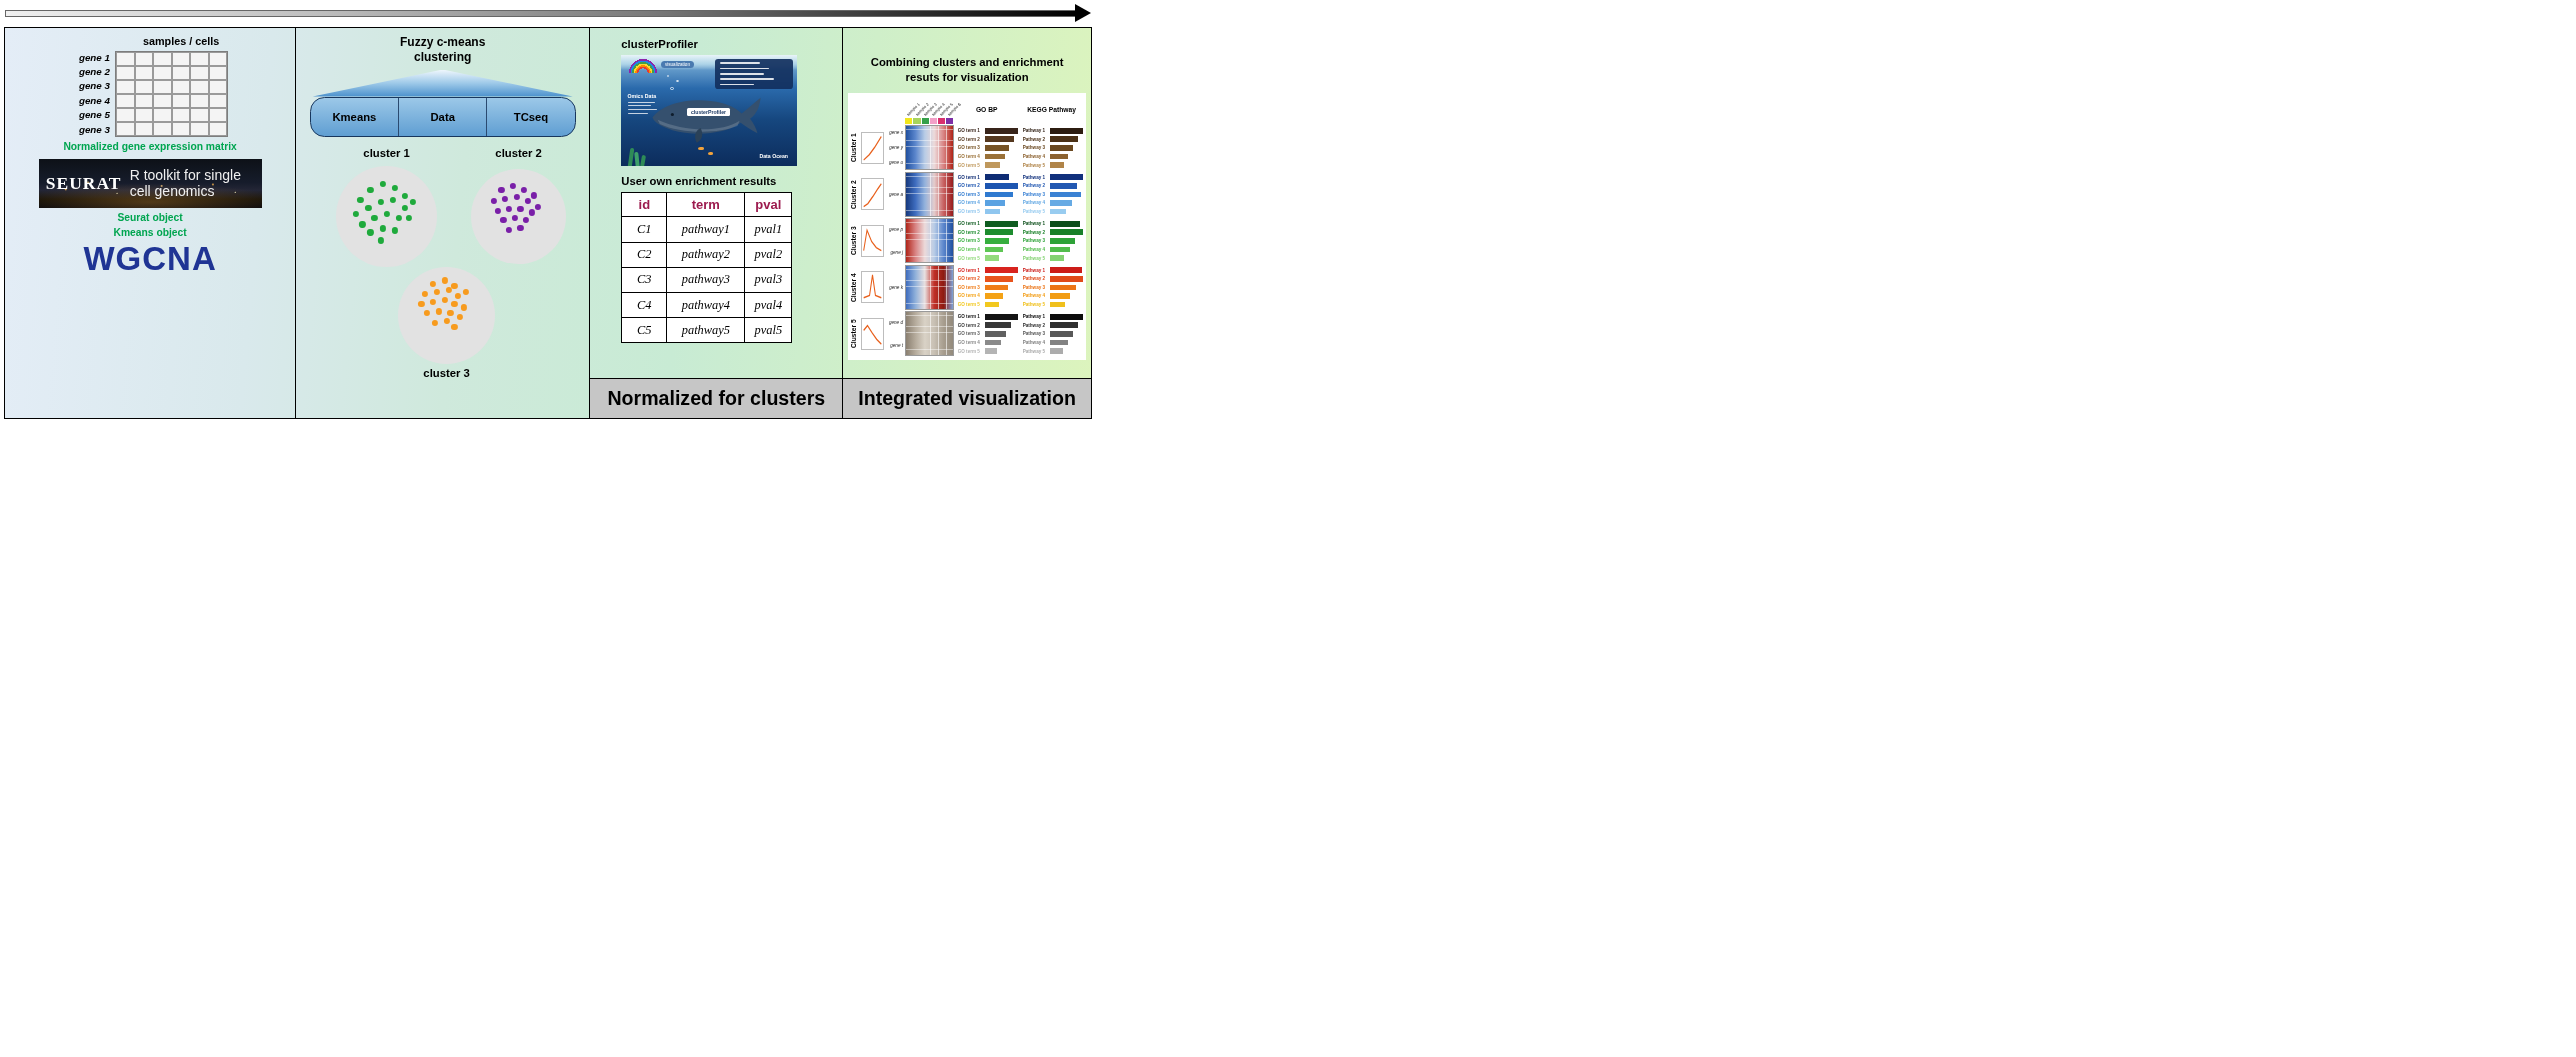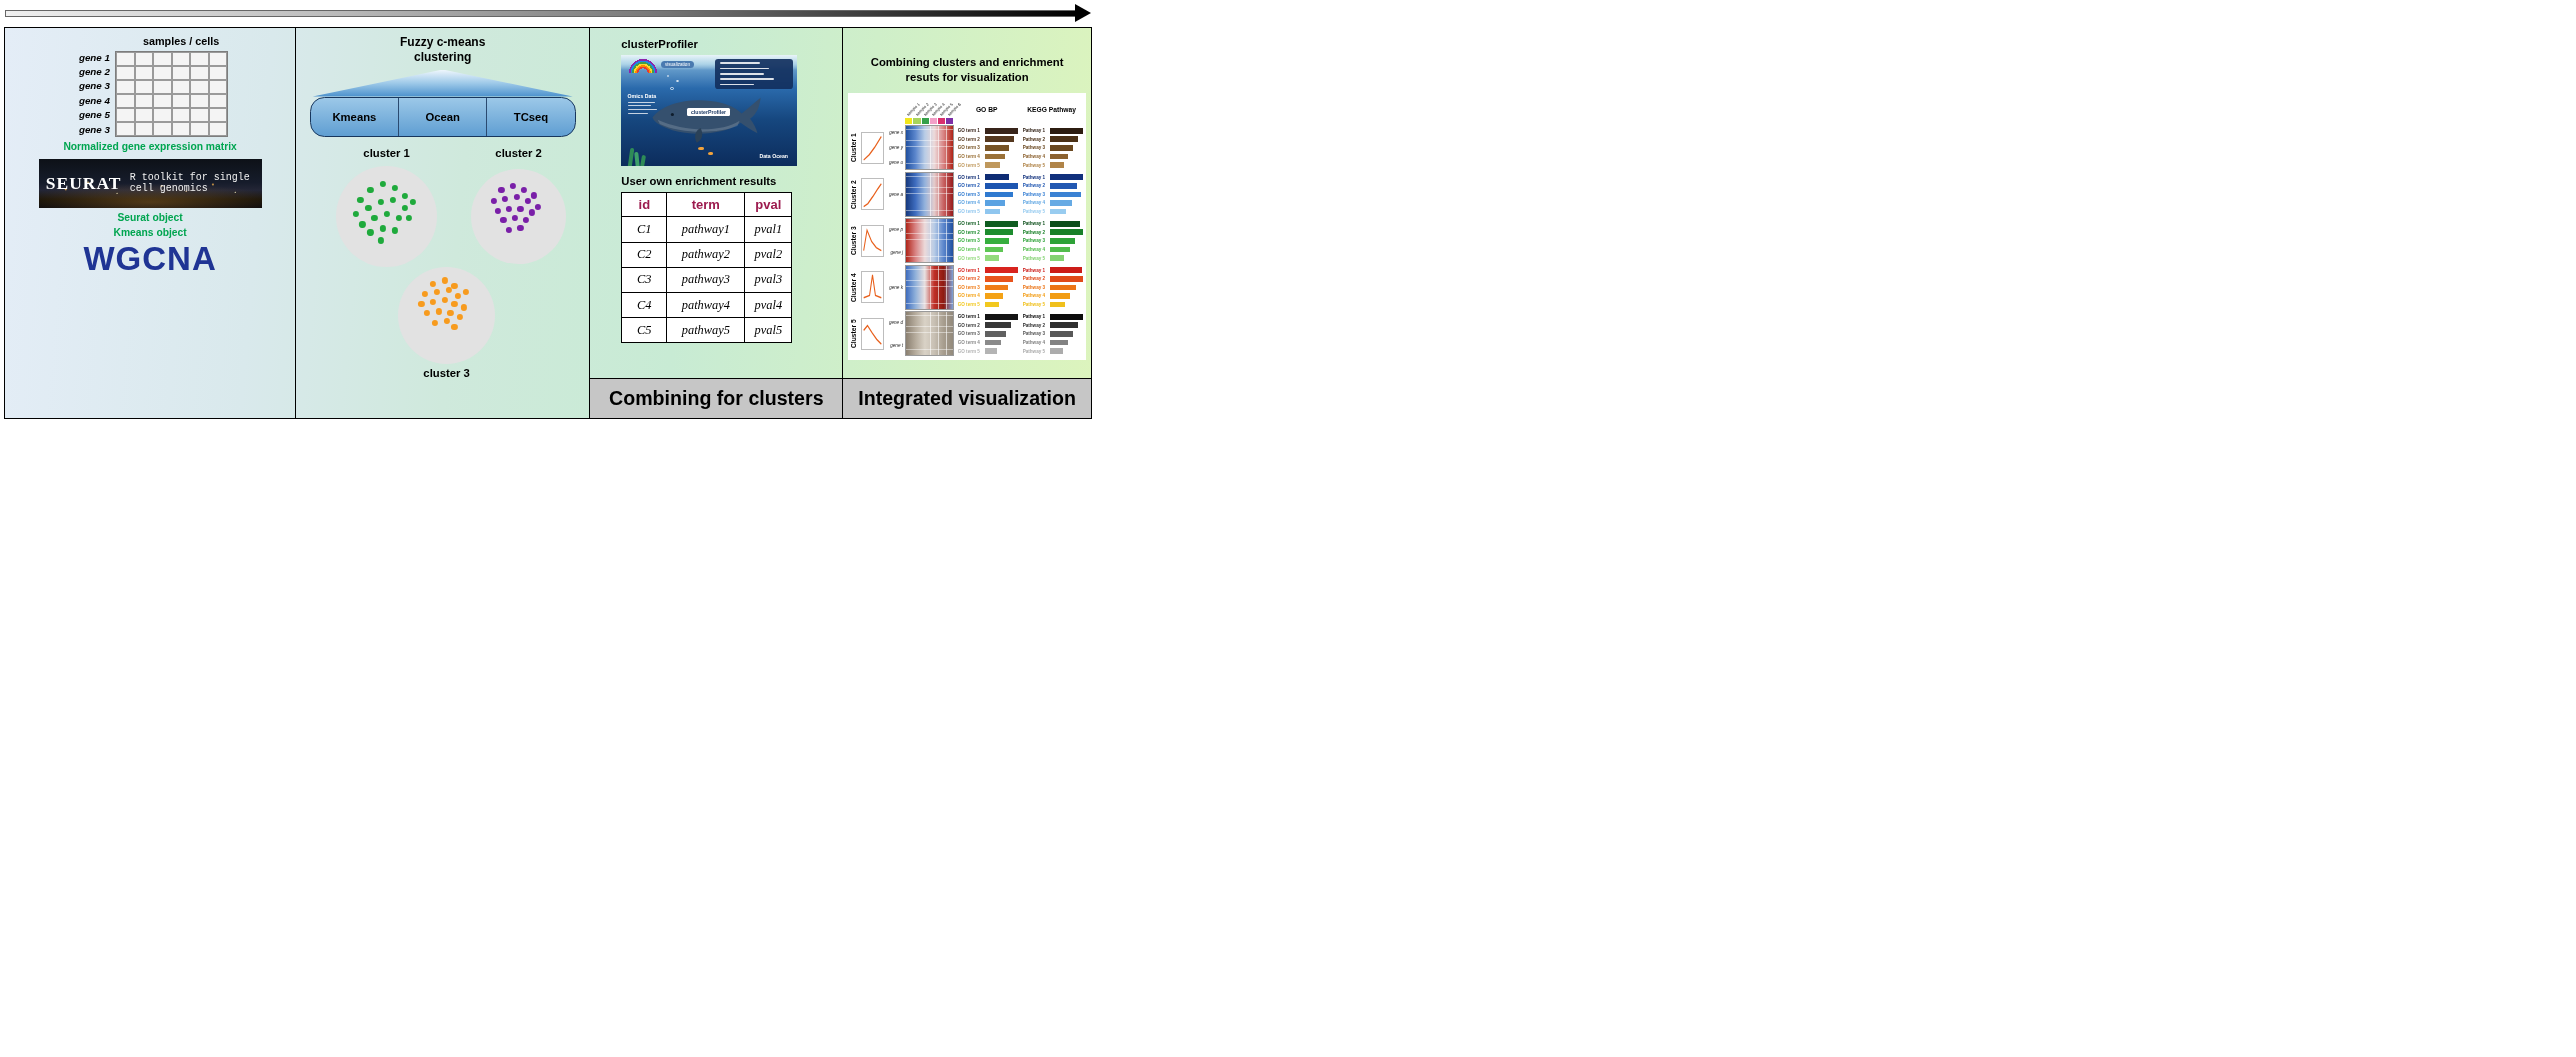--- a/index.html
+++ b/index.html
@@ -35,21 +35,21 @@
       radial-gradient(1.5px 1.5px at 12% 62%, #ffb74d, transparent),
       radial-gradient(1.5px 1.5px at 22% 48%, #ffd180, transparent),
       radial-gradient(1px 1px at 35% 70%, #fff3c0, transparent),
       radial-gradient(1.5px 1.5px at 55% 55%, #ffcc80, transparent),
       radial-gradient(1px 1px at 66% 66%, #ffe0b2, transparent),
       radial-gradient(1.5px 1.5px at 78% 52%, #ffb74d, transparent),
       radial-gradient(1px 1px at 88% 68%, #fff3c0, transparent),
       radial-gradient(60% 38% at 50% 88%, rgba(240,165,60,.28), transparent),
       linear-gradient(180deg, #0d1117 0%, #161c2b 48%, #242636 64%, #171209 82%, #0a0a0e 100%); }
   .seurat-logo { font-family: "Liberation Serif", serif; font-size: 17.5px; font-weight: bold; color: #fff; letter-spacing: 1px; }
-  .seurat-tagline { font-family: Liberation Mono, monospace; font-size: 10px; color: #f0f0f0; }
+  .seurat-tagline { font-family: Liberation Sans, sans-serif; font-size: 14px; color: #f0f0f0; }
   .monocle-banner { width: 230px; height: 77px; margin-top: 6.2px; display: flex; flex-direction: column; align-items: center; justify-content: center; gap: 3.6px; position: relative; overflow: hidden;
     background:
       radial-gradient(72px 46px at 12% 80%, rgba(226,84,34,.85), transparent 70%),
       radial-gradient(62px 41px at 42% 20%, rgba(196,68,30,.8), transparent 70%),
       radial-gradient(77px 52px at 84% 55%, rgba(216,96,42,.85), transparent 70%),
       radial-gradient(57px 36px at 64% 92%, rgba(224,112,48,.8), transparent 70%),
       radial-gradient(62px 46px at 28% 52%, rgba(88,190,70,.45), transparent 70%),
       radial-gradient(46px 36px at 95% 15%, rgba(88,190,70,.4), transparent 70%),
       linear-gradient(180deg, #15230f 0%, #1c160e 100%); }
   .monocle-title { color: #fff; font-size: 15.5px; letter-spacing: 0.5px; }
@@ -200,21 +200,21 @@
         <div class="wgcna">WGCNA</div>
       </div>
     </section>
 
     <section class="panel panel-2">
       <div class="panel-content p2">
         <div class="fuzzy-title">Fuzzy c-means clustering</div>
         <div class="roof"></div>
         <div class="methods-bar">
             <div class="method">Kmeans</div>
-            <div class="method">Ocean</div>
+            <div class="method">Data</div>
             <div class="method">TCseq</div>
           </div>
         <div class="clusters-area">
           <div class="cluster-label" style="left:40px; top:4.1px; width:101px;">cluster 1</div>
           <div class="scatter-circle" style="left:40px; top:23px; width:101px; height:101px;">
               <div class="dot" style="left: 24%; top: 34%; background: rgb(31, 170, 60);"></div>
               <div class="dot" style="left: 34%; top: 24%; background: rgb(31, 170, 60);"></div>
               <div class="dot" style="left: 46%; top: 18%; background: rgb(31, 170, 60);"></div>
               <div class="dot" style="left: 58%; top: 22%; background: rgb(31, 170, 60);"></div>
               <div class="dot" style="left: 68%; top: 30%; background: rgb(31, 170, 60);"></div>
@@ -353,21 +353,21 @@
                 <td>pval4</td>
               </tr>
               <tr>
                 <td>C5</td>
                 <td>pathway5</td>
                 <td>pval5</td>
               </tr>
             </tbody>
         </table>
       </div>
-      <footer class="panel-footer">Combining for clusters</footer>
+      <footer class="panel-footer">Normalized for clusters</footer>
     </section>
 
     <section class="panel panel-4">
       <div class="panel-content p4">
         <div class="p4-title">Combining clusters and enrichment resuts for visualization</div>
         <div class="viz">
           <div class="viz-head">
             <div class="vh-spacer"></div>
             <div class="vh-heat">
               <div class="anno-labels">

